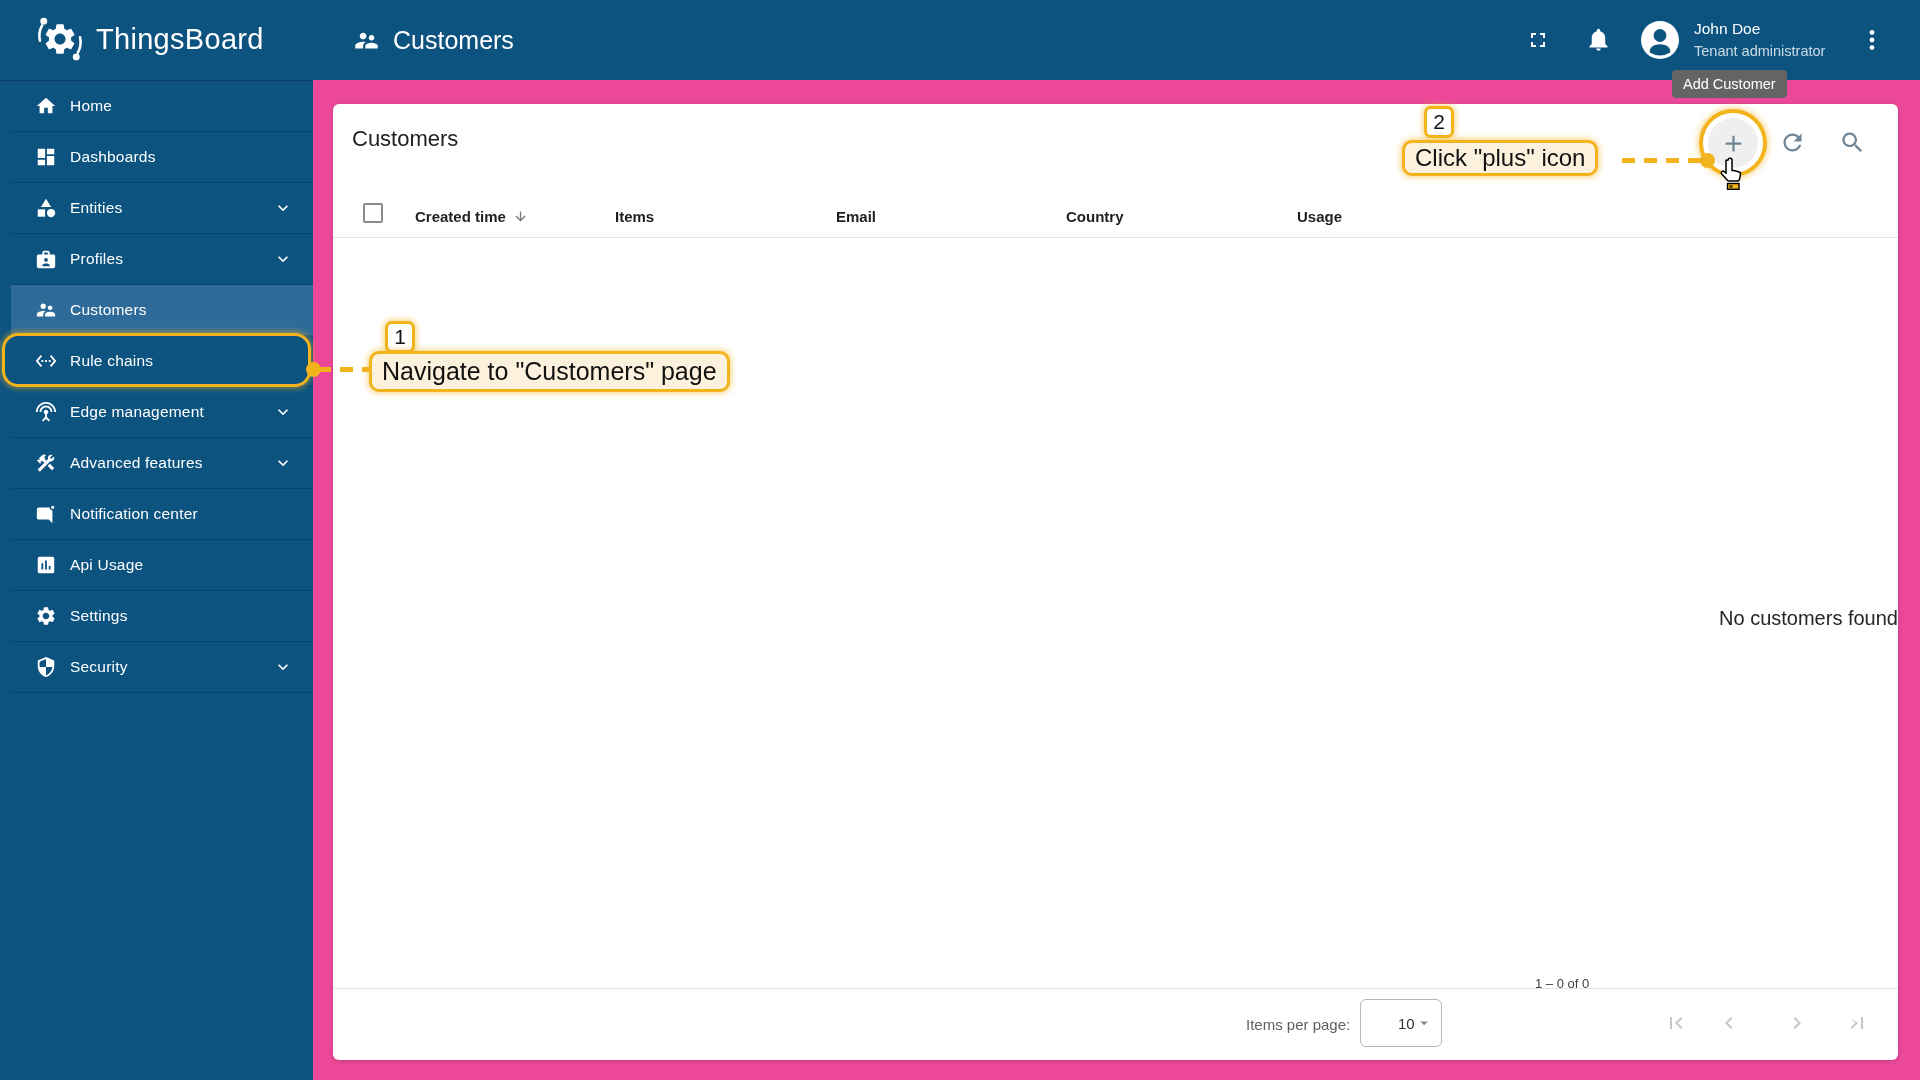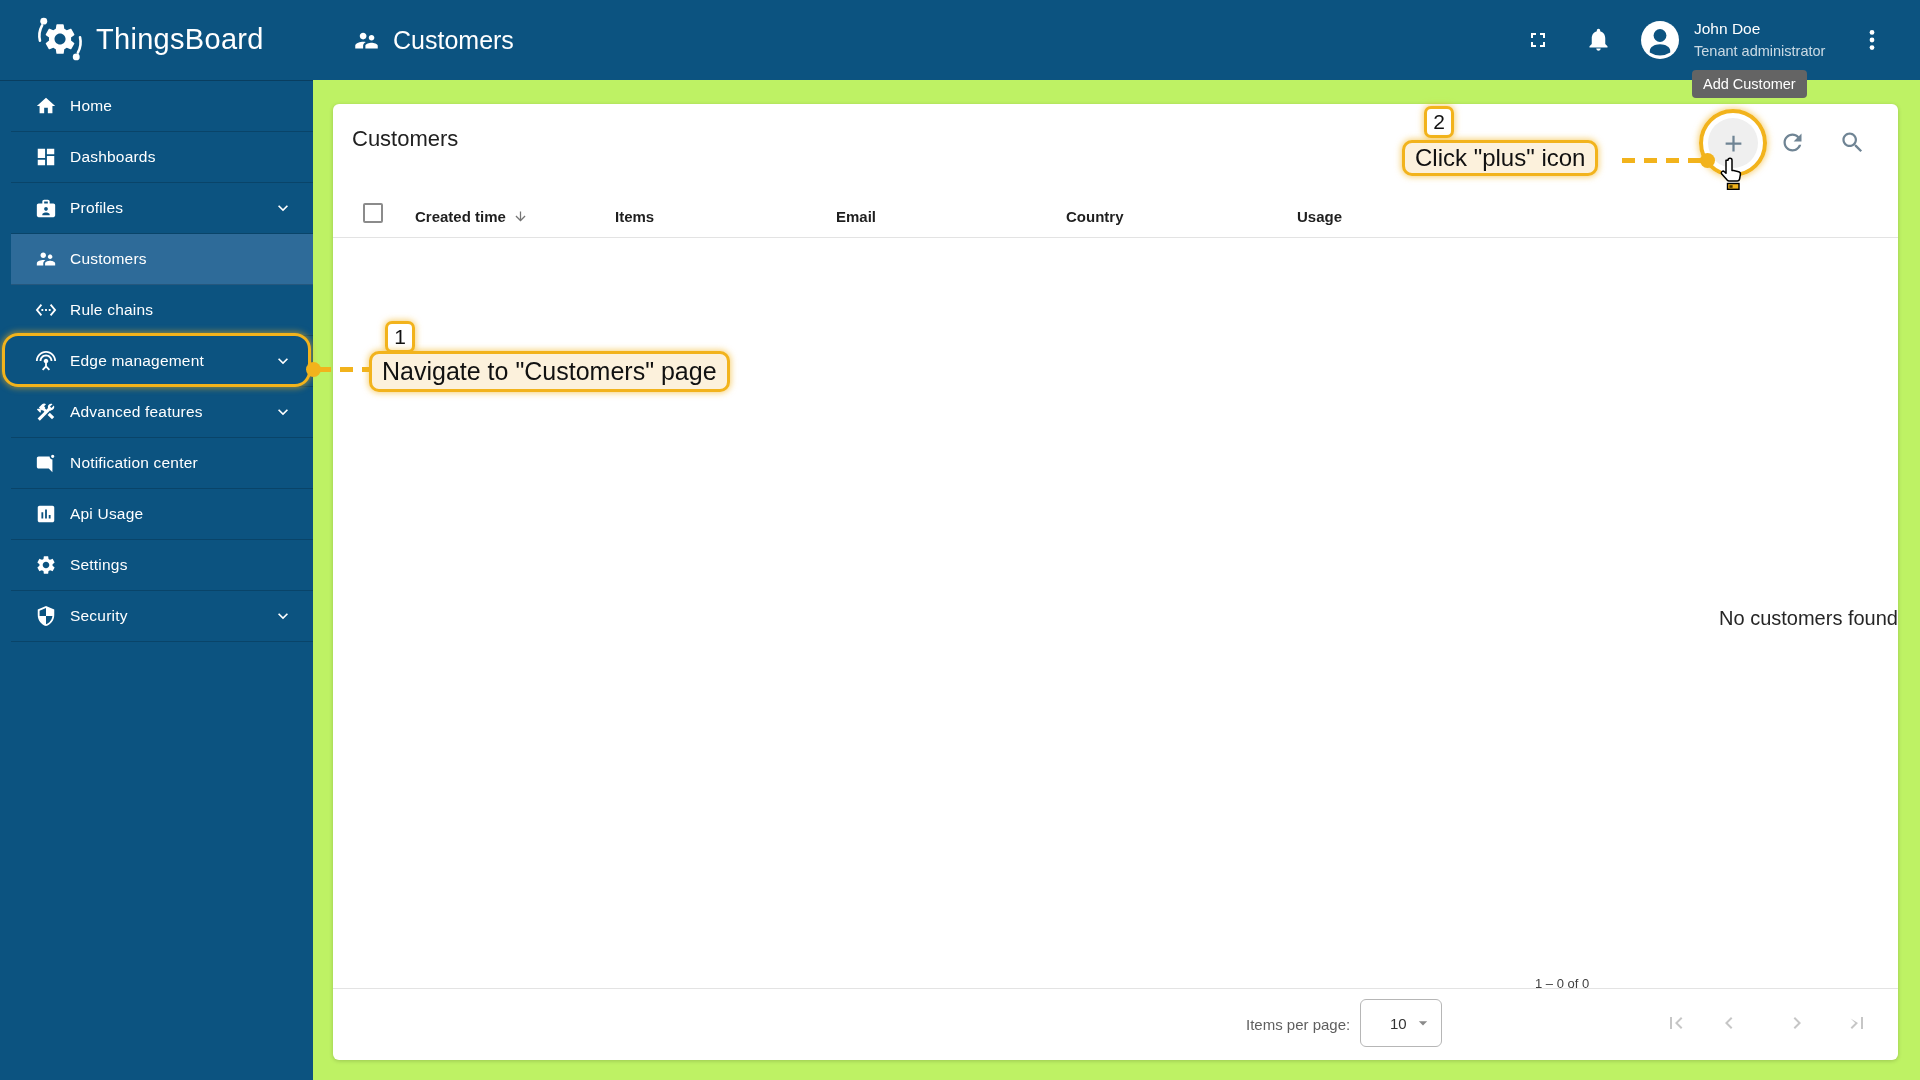--- a/index.html
+++ b/index.html
@@ -2,21 +2,21 @@
 <html><head>
 <meta charset="utf-8">
 <style>
   * { box-sizing: border-box; margin: 0; padding: 0; }
   html,body { width:1920px; height:1080px; }
   body {
     font-family: "Liberation Sans", sans-serif;
     background:#ededed;
     overflow:hidden;
   }
-  #screen { position:relative; width:1920px; height:1080px; background:#bef264; }
+  #screen { position:relative; width:1920px; height:1080px; background:#ec4899; }
 
   
   .topbar { position:absolute; left:0; top:0; width:1920px; height:80px; background:#0C5380; z-index:2; }
   .logo { position:absolute; left:34px; top:13px; display:flex; align-items:center; gap:10px; color:#fff; }
   .logo-text { font-size:29px; font-weight:500; letter-spacing:.3px; }
   .tb-title { position:absolute; left:353px; top:0; height:80px; display:flex; align-items:center; gap:13px; color:#fff; font-size:25px; font-weight:400; }
   .ic { display:inline-block; line-height:0; }
   .ic svg { width:100%; height:100%; }
   .tbi { position:absolute; color:#fff; cursor:pointer; }
   .user-name { position:absolute; left:1694px; top:20px; font-size:15.5px; color:#fff; }
@@ -36,35 +36,35 @@
   .round-btn { position:absolute; width:50px; height:50px; border-radius:50%; background:#efefef; display:flex; align-items:center; justify-content:center; color:#6F8494; cursor:pointer; }
   .flat-btn { position:absolute; width:27px; height:27px; color:#6F8494; cursor:pointer; }
   .hdr-checkbox { position:absolute; left:30px; top:99px; width:20px; height:20px; border:2px solid #8b8b8b; border-radius:2px; background:#fff; cursor:pointer; }
   .hcell { position:absolute; top:104px; font-size:15px; font-weight:700; color:#1f1f1f; display:flex; align-items:center; gap:7px; cursor:pointer; white-space:nowrap; }
   .sort-ic { width:15px; height:15px; color:#757575; }
   .hdr-divider { position:absolute; left:0; top:133px; width:100%; height:1px; background:#e3e3e3; }
   .empty-text { position:absolute; left:0; top:503px; width:100%; text-align:right; font-size:20px; color:#262626; }
   .footer-divider { position:absolute; left:0; top:884px; width:100%; height:1px; background:#e3e3e3; }
   .items-label { position:absolute; left:913px; top:912px; font-size:15px; color:#5f5f5f; }
   .page-size { position:absolute; left:1027px; top:895px; width:82px; height:48px; border:1px solid #b6b6b6; border-radius:6px; display:flex; align-items:center; cursor:pointer; }
-  .page-size .val { margin-left:29px; font-size:15px; color:#333; }
+  .page-size .val { margin-left:37px; font-size:15px; color:#333; }
   .page-size .caret { margin-left:auto; margin-right:8px; width:20px; height:20px; color:#8a8a8a; }
   .range-label { position:absolute; left:1202px; top:872px; font-size:13px; color:#3f3f3f; }
   .pager { position:absolute; top:907px; width:24px; height:24px; color:#c6c6c6; cursor:default; }
 
   
   .anno { position:absolute; z-index:25; }
   .glow { box-shadow:0 0 6px 1px rgba(242,179,28,.6); }
   .ring-rect { left:2px; top:333px; width:309px; height:54px; border:3px solid #F2B31C; border-radius:16px; pointer-events:none; }
   .num-badge { width:30px; height:32px; background:#fff; border:3px solid #F2B31C; border-radius:7px; display:flex; align-items:center; justify-content:center; font-size:21px; color:#111; }
   .callout { background:#FCF1DC; border:3px solid #F2B31C; border-radius:10px; display:flex; align-items:center; color:#111; padding:0 10px; white-space:nowrap; }
   .dash { height:5px; background:repeating-linear-gradient(90deg,#F2B31C 0 13px,transparent 13px 22px); }
   .dot { width:15px; height:15px; border-radius:50%; background:#F2B31C; }
   .ring-circle { left:1699px; top:109px; width:68px; height:68px; border:4px solid #F2B31C; border-radius:50%; pointer-events:none; }
-  .tooltip { position:absolute; left:1672px; top:70px; height:28px; padding:0 11px; background:#646464; color:#fff; font-size:14.5px; border-radius:4px; display:flex; align-items:center; z-index:30;margin-left:20px; }
+  .tooltip { position:absolute; left:1672px; top:70px; height:28px; padding:0 11px; background:#646464; color:#fff; font-size:14.5px; border-radius:4px; display:flex; align-items:center; z-index:30; }
   .cursor-wrap { position:absolute; left:1716px; top:157px; width:30px; height:38px; z-index:40; pointer-events:none; }
 </style>
 </head>
 <body>
 
 <div id="screen">
 
   <div class="topbar">
     <div class="logo">
       <span class="ic" style="width:52px;height:52px;">
@@ -118,20 +118,31 @@
         <span class="lbl">Home</span>
       </div>
       <div class="side-item">
         <span class="ic mi"><svg viewBox="0 0 24 24" fill="currentColor">
             <path d="M3 13h8V3H3v10zm0 8h8v-6H3v6zm10 0h8V11h-8v10zm0-18v6h8V3h-8z"></path>
           </svg></span>
         <span class="lbl">Dashboards</span>
       </div>
       <div class="side-item">
         <span class="ic mi"><svg viewBox="0 0 24 24" fill="currentColor">
+            <path d="M12 2l-5.5 9h11L12 2z"></path>
+            <circle cx="17.5" cy="17.5" r="4.5"></circle>
+            <path d="M3 13.5h8v8H3z"></path>
+          </svg></span>
+        <span class="lbl">Entities</span>
+        <span class="ic chev"><svg viewBox="0 0 24 24" fill="currentColor">
+            <path d="M7.41 8.59 12 13.17l4.59-4.58L18 10l-6 6-6-6 1.41-1.41z"></path>
+          </svg></span>
+      </div>
+      <div class="side-item">
+        <span class="ic mi"><svg viewBox="0 0 24 24" fill="currentColor">
             <path d="M20 7h-4V5c0-1.1-.9-2-2-2h-4c-1.1 0-2 .9-2 2v2H4c-1.1 0-2 .9-2 2v11c0 1.1.9 2 2 2h16c1.1 0 2-.9 2-2V9c0-1.1-.9-2-2-2zm-10-2h4v2h-4V5zm2 6c1.1 0 2 .9 2 2s-.9 2-2 2-2-.9-2-2 .9-2 2-2zm4 9H8v-1.2c0-1.3 2.7-2 4-2s4 .7 4 2V20z"></path>
           </svg></span>
         <span class="lbl">Profiles</span>
         <span class="ic chev"><svg viewBox="0 0 24 24" fill="currentColor">
             <path d="M7.41 8.59 12 13.17l4.59-4.58L18 10l-6 6-6-6 1.41-1.41z"></path>
           </svg></span>
       </div>
       <div class="side-item selected">
         <span class="ic mi"><svg viewBox="0 0 24 24" fill="currentColor">
             <path d="M16.5 12c1.38 0 2.49-1.12 2.49-2.5S17.88 7 16.5 7 14 8.12 14 9.5s1.12 2.5 2.5 2.5zM9 11c1.66 0 2.99-1.34 2.99-3S10.66 5 9 5 6 6.34 6 8s1.34 3 3 3zm7.5 3c-1.83 0-5.5.92-5.5 2.75V19h11v-2.25c0-1.83-3.67-2.75-5.5-2.75zM9 13c-2.33 0-7 1.17-7 3.5V19h7v-2.25c0-.85.33-2.34 2.37-3.47C10.5 13.1 9.66 13 9 13z"></path>

